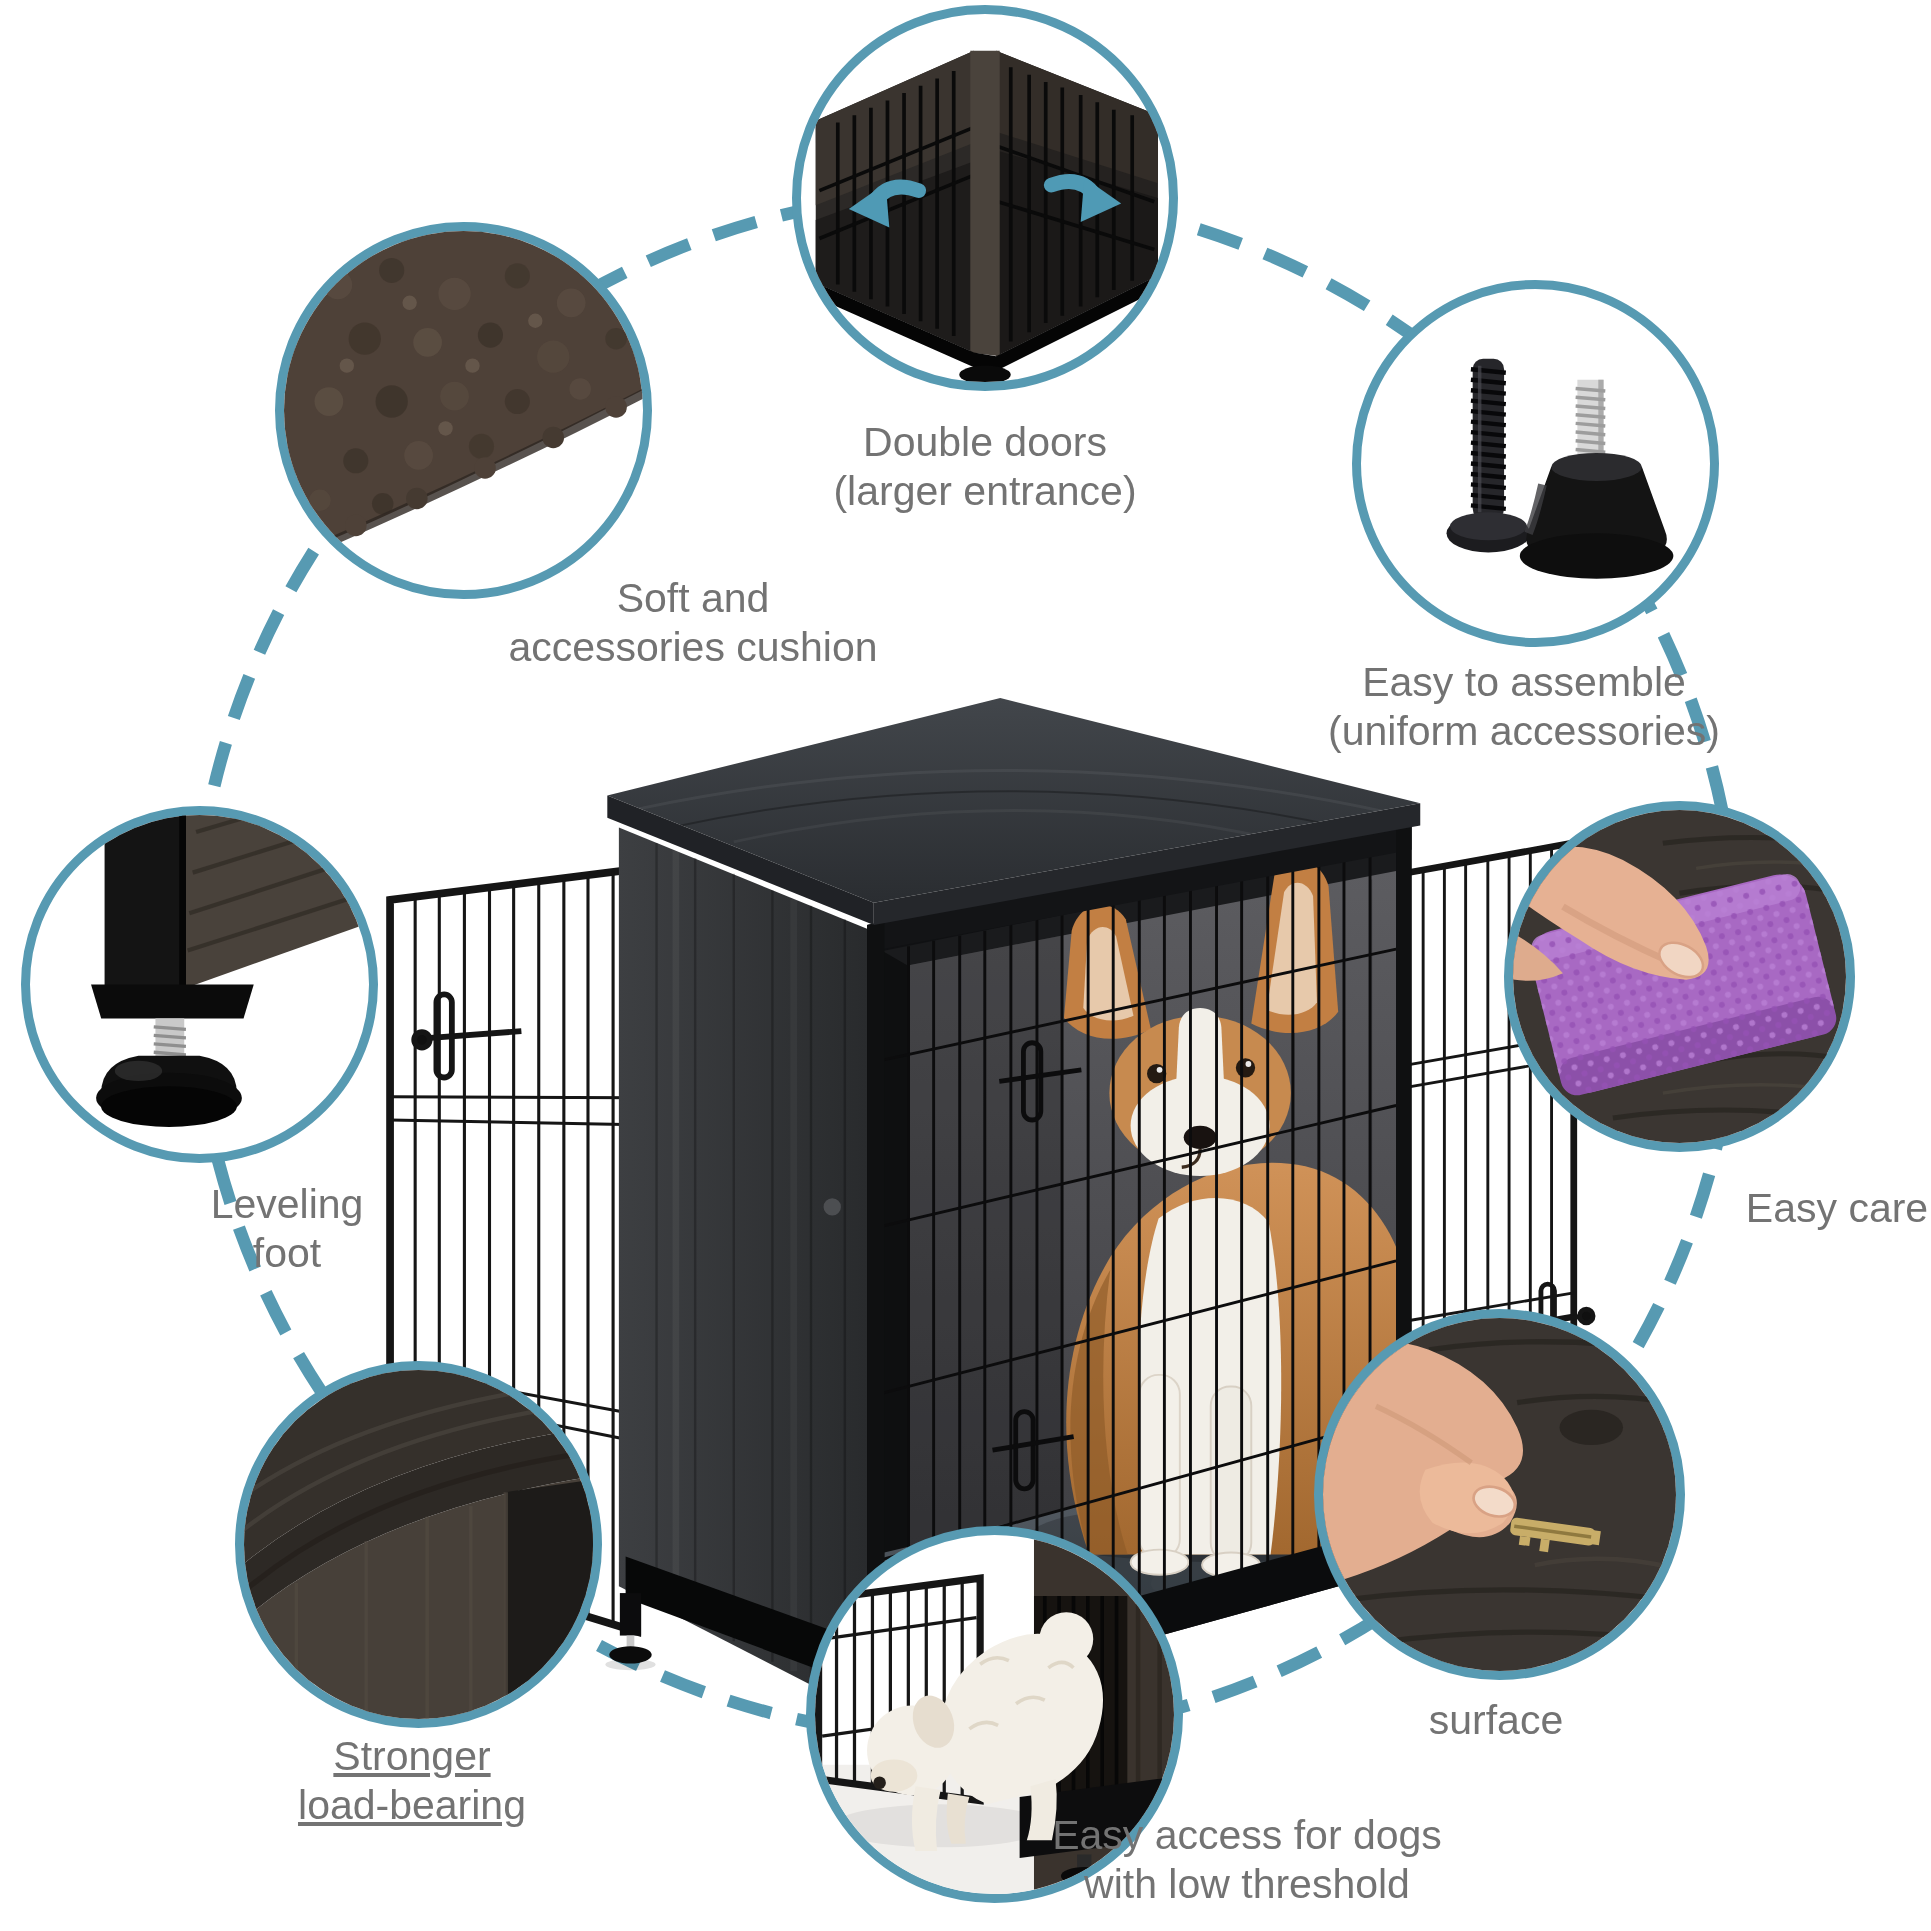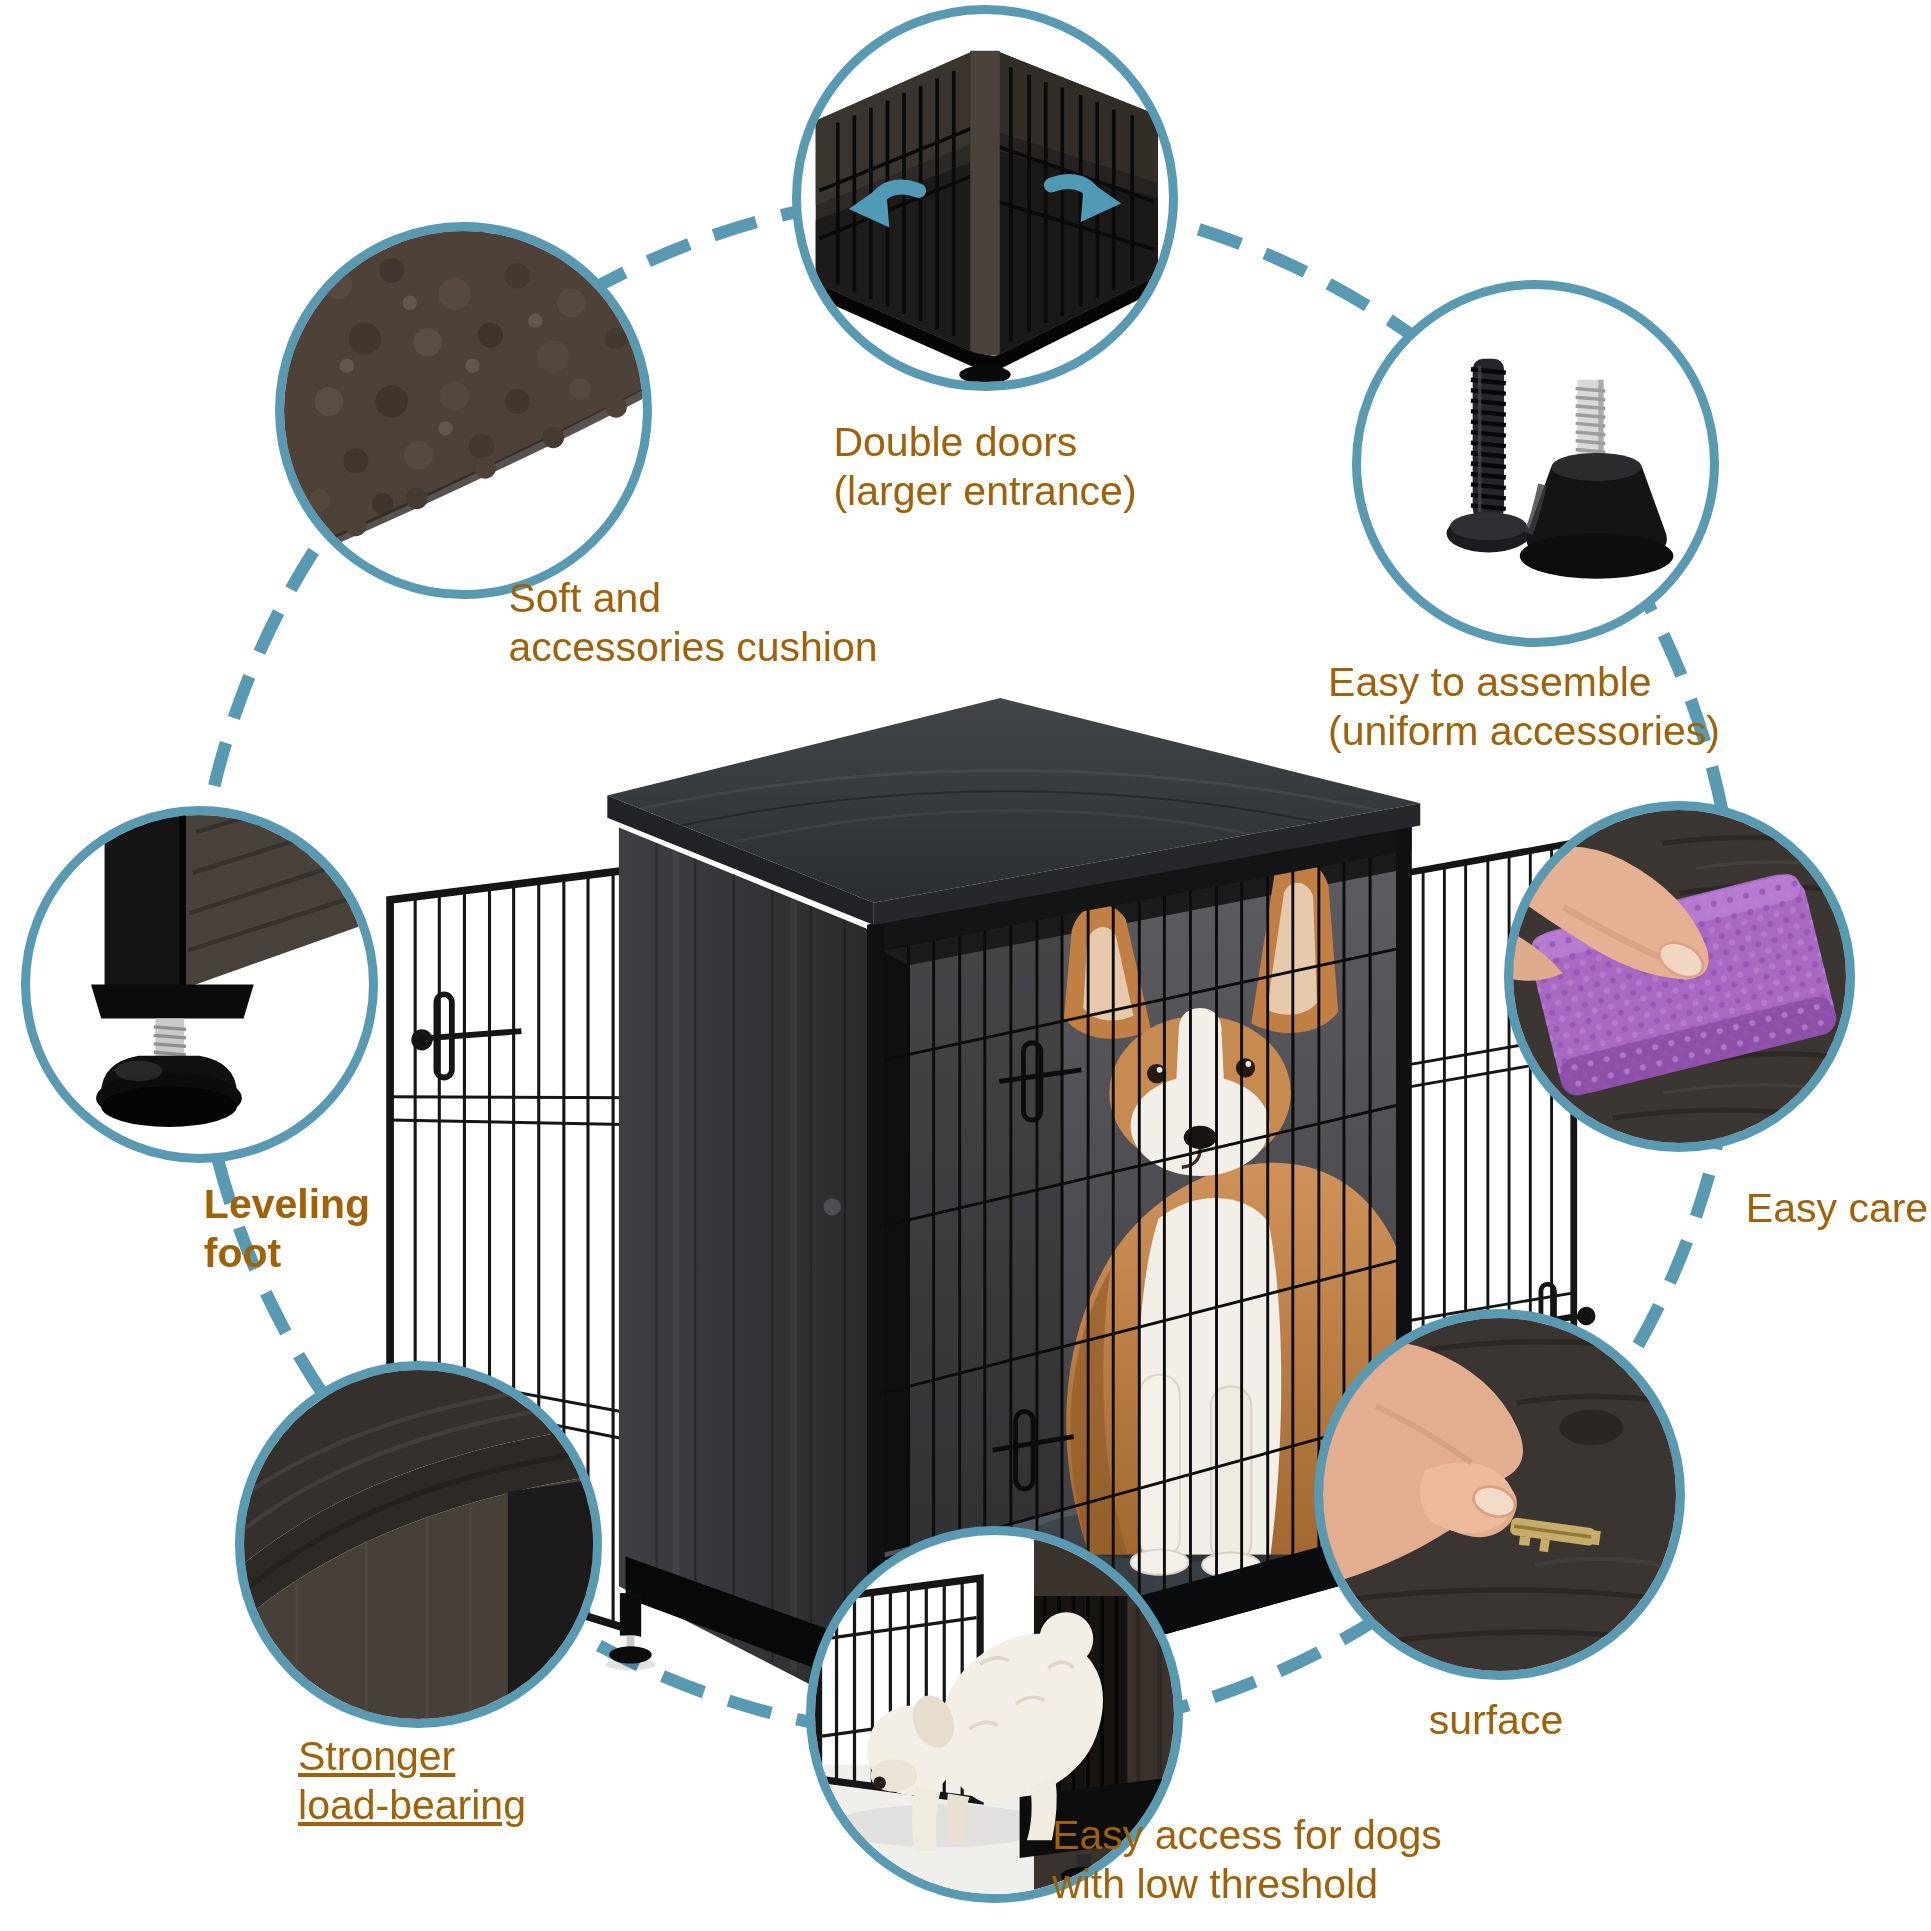--- a/index.html
+++ b/index.html
@@ -8,22 +8,22 @@
     font-family:"Liberation Sans","DejaVu Sans",sans-serif;
   }
   .ring{position:absolute;left:0;top:0;}
   .hero{position:absolute;left:0;top:0;}
   .callout{
     position:absolute;border-radius:50%;border:9.7px solid #579ab2;background:#ffffff;
     overflow:hidden;box-sizing:border-box;
   }
   .callout svg{display:block;width:100%;height:100%;}
   .label{
-    position:absolute;transform:translateX(-50%);
-    font-size:41px;line-height:1.19;color:#a16207;white-space:nowrap;
+    position:absolute;transform:translateX(-50%);text-align:center;
+    font-size:41px;line-height:1.19;color:#737373;white-space:nowrap;
   }
   .label span{display:block;}
 </style>
 </head>
 <body>
 
 <div class="canvas">
 
   <svg class="ring" width="1931" height="1931" viewBox="0 0 2000 2000">
     <circle cx="1000" cy="1000" r="800" fill="none" stroke="#579ab2" stroke-width="13" stroke-dasharray="46 27"></circle>
@@ -561,21 +561,21 @@
     <span>(larger entrance)</span>
   </div>
   <div class="label" style="left:693px;top:574px;">
     <span>Soft and</span>
     <span>accessories cushion</span>
   </div>
   <div class="label" style="left:1524px;top:658px;">
     <span>Easy to assemble</span>
     <span>(uniform accessories)</span>
   </div>
-  <div class="label" style="left:287px;top:1180px;font-weight:bold;">
+  <div class="label" style="left:287px;top:1180px;">
     <span>Leveling</span>
     <span>foot</span>
   </div>
   <div class="label" style="left:1837px;top:1184px;">
     <span>Easy care</span>
   </div>
   <div class="label" style="left:412px;top:1732px;text-decoration:underline;">
     <span>Stronger</span>
     <span>load-bearing</span>
   </div>

